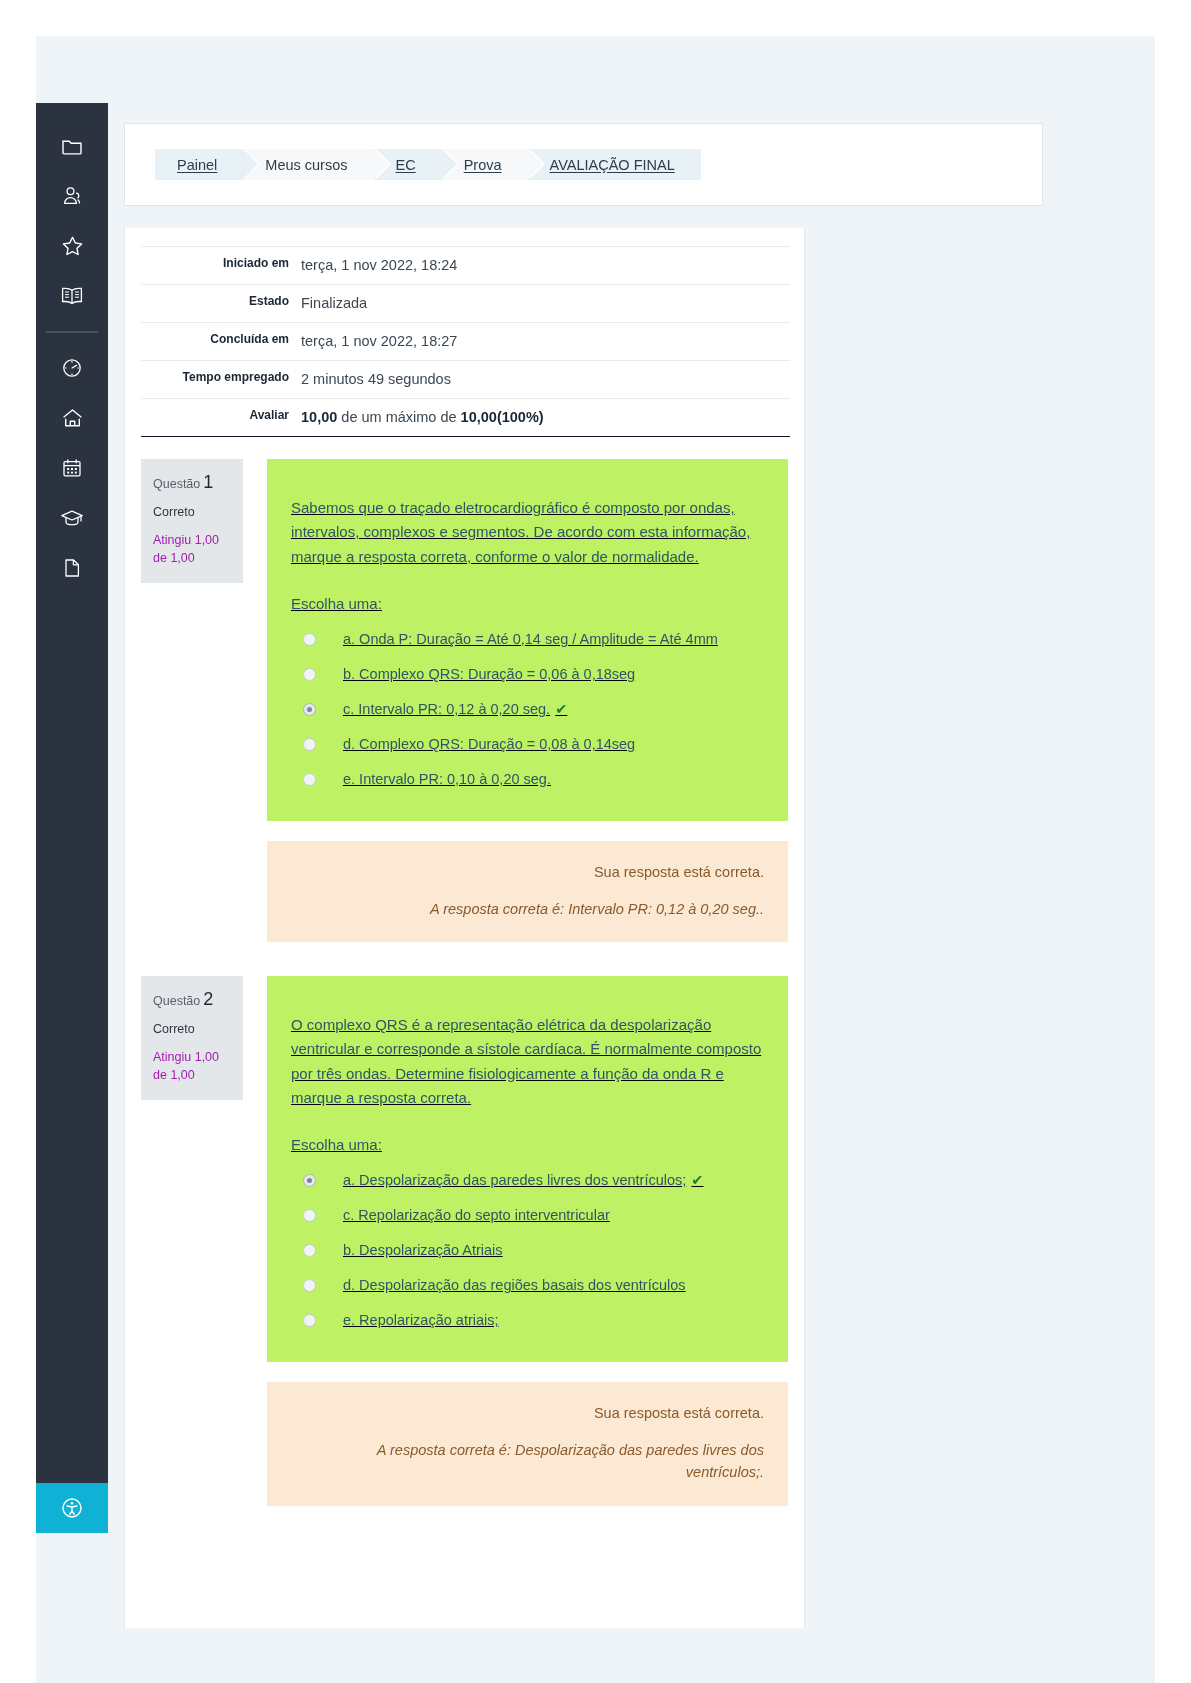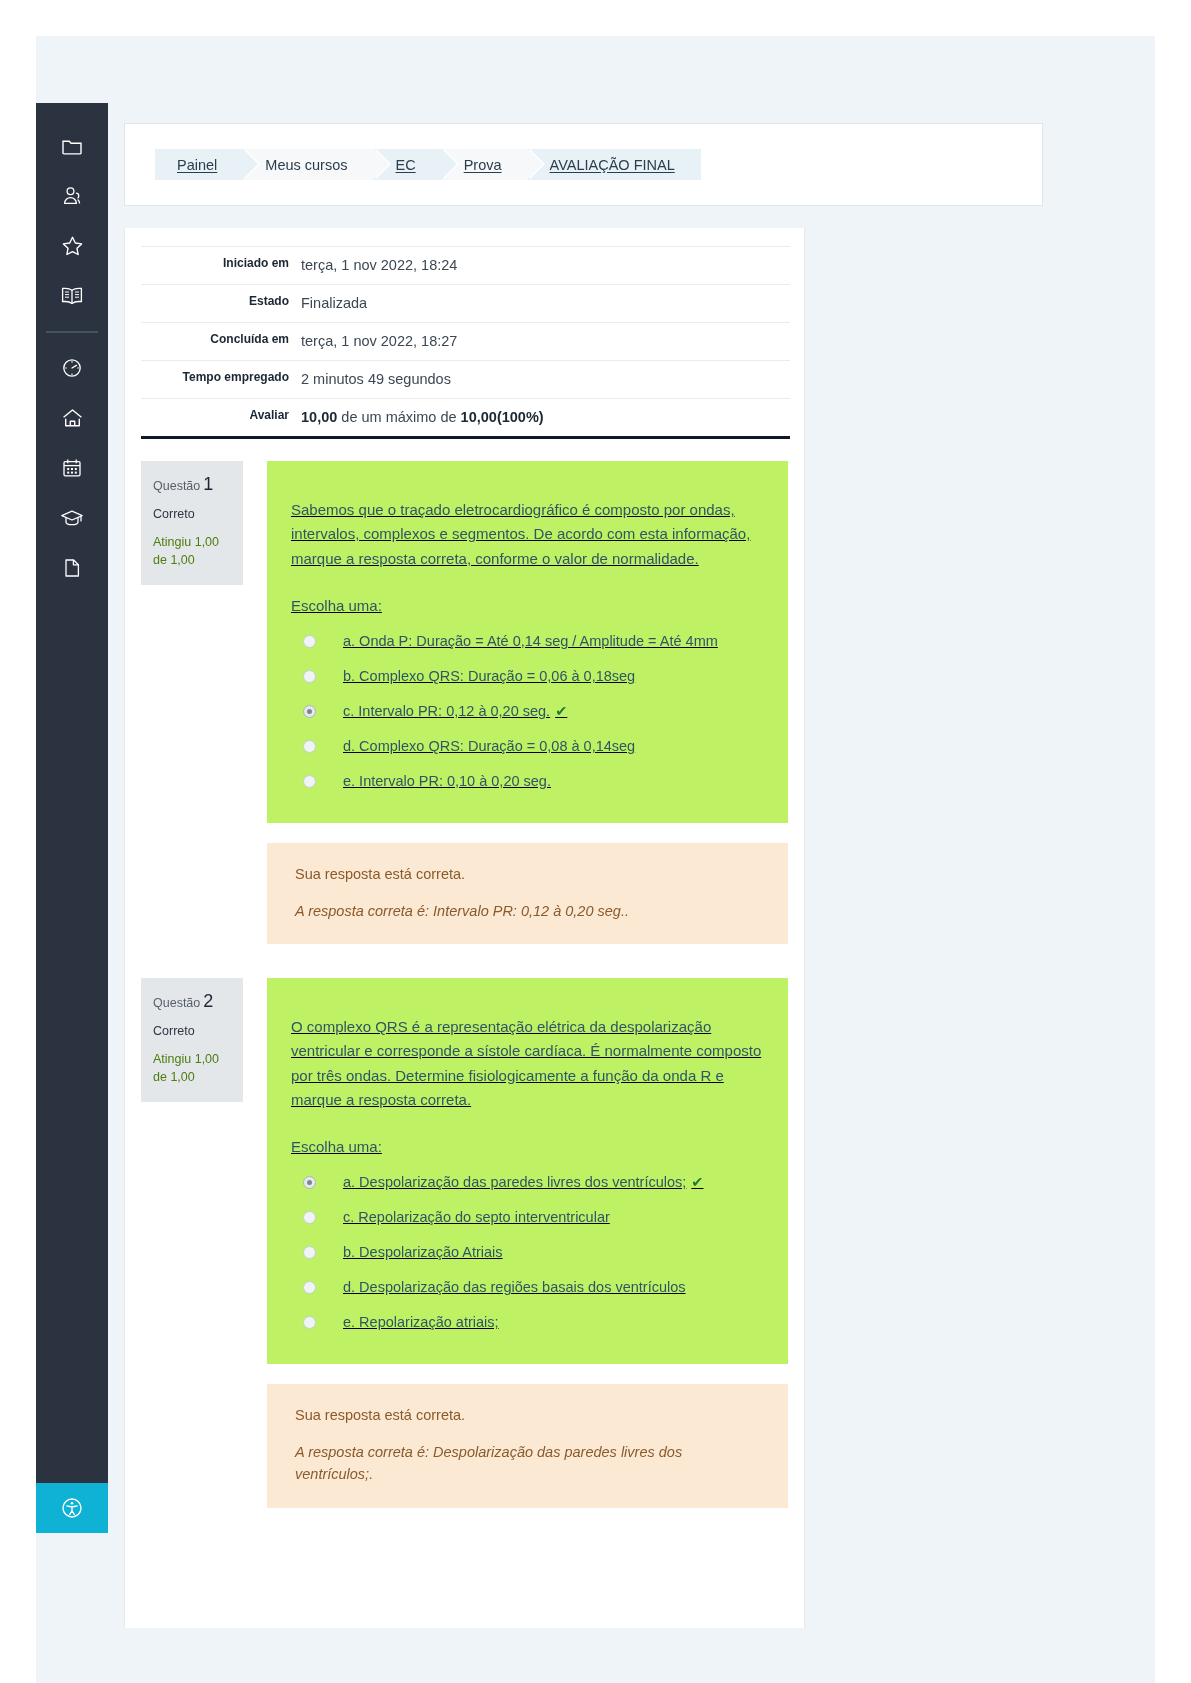--- a/index.html
+++ b/index.html
@@ -121,21 +121,21 @@
     min-height: 1400px;
   }
 
   
   table.summary {
     width: 649px;
     border-collapse: collapse;
     margin: 0 0 22px 0;
   }
   table.summary tr { border-top: 1px solid #e7ecef; }
-  table.summary tr:last-child { border-bottom: 3px solid #0f172a; }
+  table.summary tr:last-child { border-bottom: 1px solid #0f172a; }
   table.summary th {
     width: 160px;
     text-align: right;
     padding: 8px 12px 8px 0;
     font-size: 12px;
     font-weight: bold;
     color: #1b2733;
     vertical-align: top;
     line-height: 1.45;
     margin-top: 24px;
@@ -169,21 +169,21 @@
     font-weight: normal;
     margin-left: 3px;
   }
   .qinfo .qstate {
     font-size: 12.5px;
     color: #2c3742;
     margin-bottom: 12px;
   }
   .qinfo .qmark {
     font-size: 12.5px;
-    color: #4d7c0f;
+    color: #a21caf;
     line-height: 1.45;
   }
 
   .qbody { flex: 1; margin-left: 24px; }
   .qtext-box {
     background: #bef264;
     padding: 37px 24px 24px 24px;
     text-decoration: underline;
   }
   .qtext {
@@ -227,20 +227,21 @@
     color: #2e5664;
     line-height: 1.45;
   }
   .tick { color: #1e7a35; font-weight: bold; margin-left: 5px; }
 
   
   .feedback {
     background: #fbe9d4;
     padding: 20px 24px 22px 28px;
     margin-top: 20px;
+    text-align: right;
   }
   .feedback p {
     margin: 0 0 14px 0;
     font-size: 14.5px;
     color: #8a5a2b;
     line-height: 1.55;
   }
   .feedback p:last-child { margin-bottom: 0; font-style: italic; }
 
   .q2-wrap { margin-top: 34px; }

